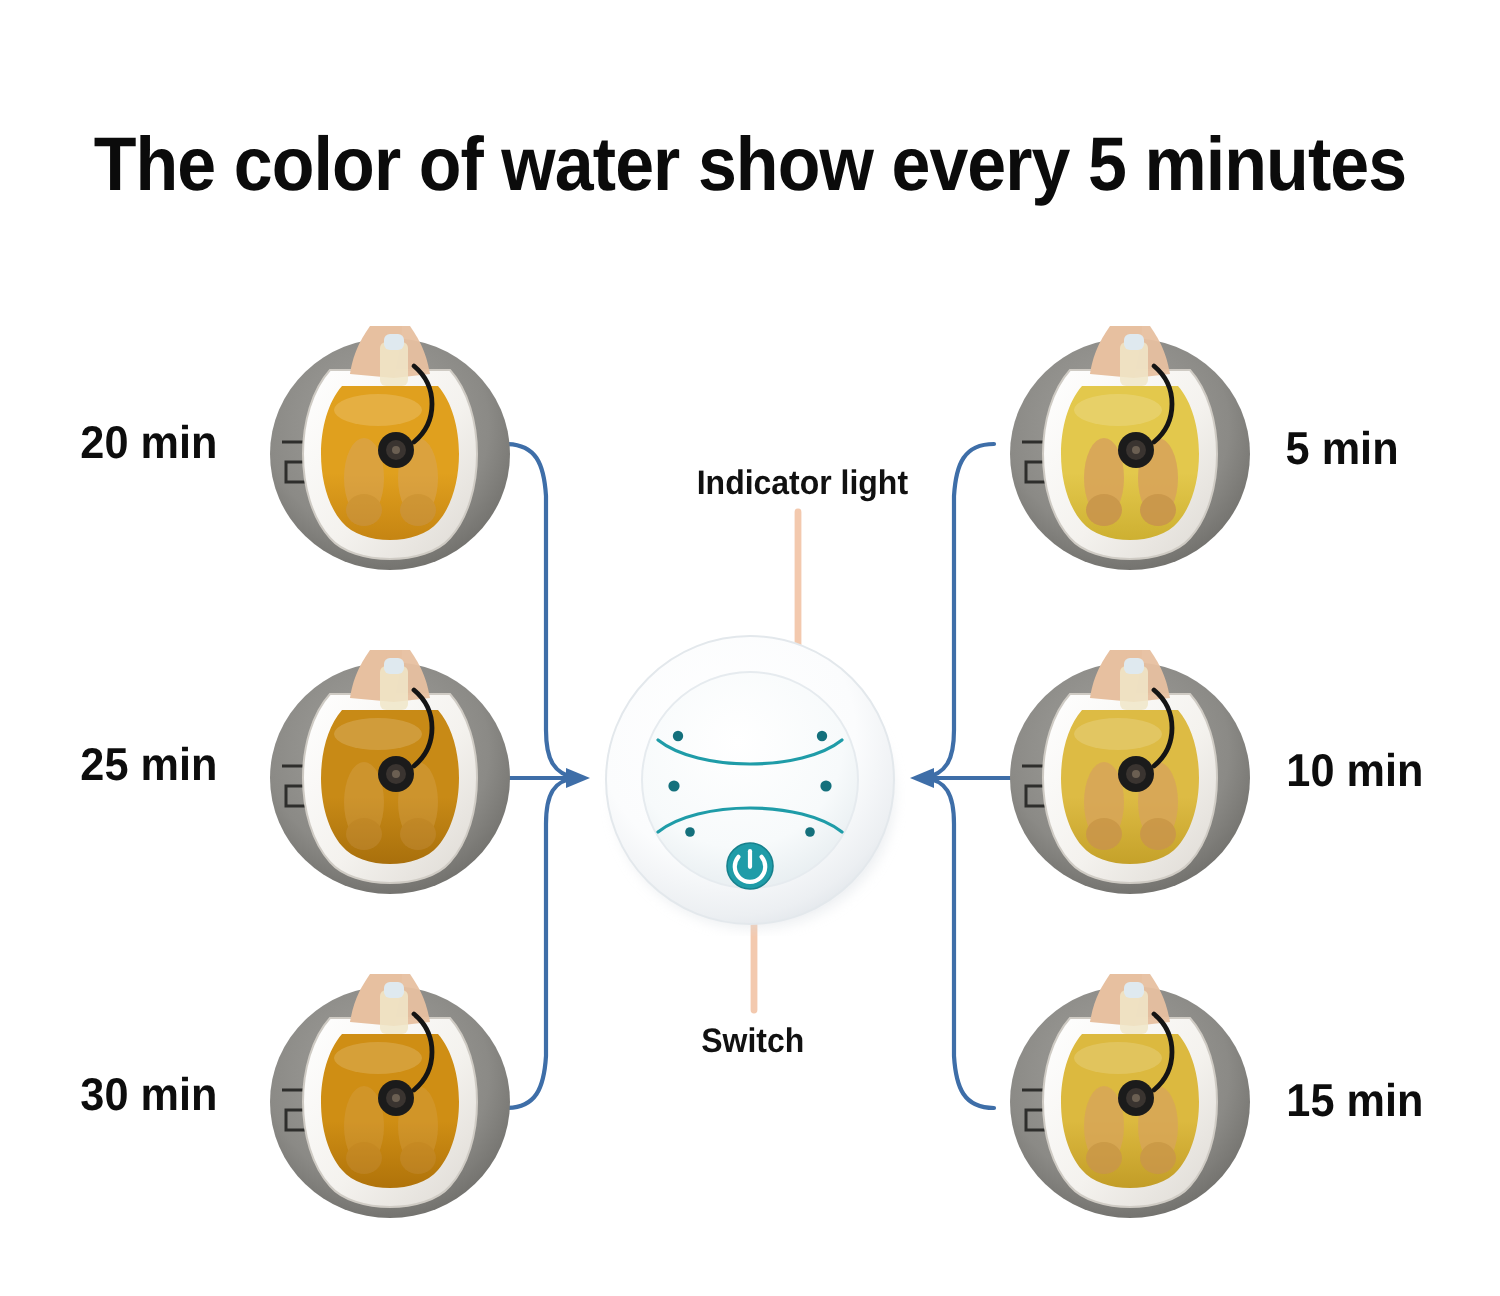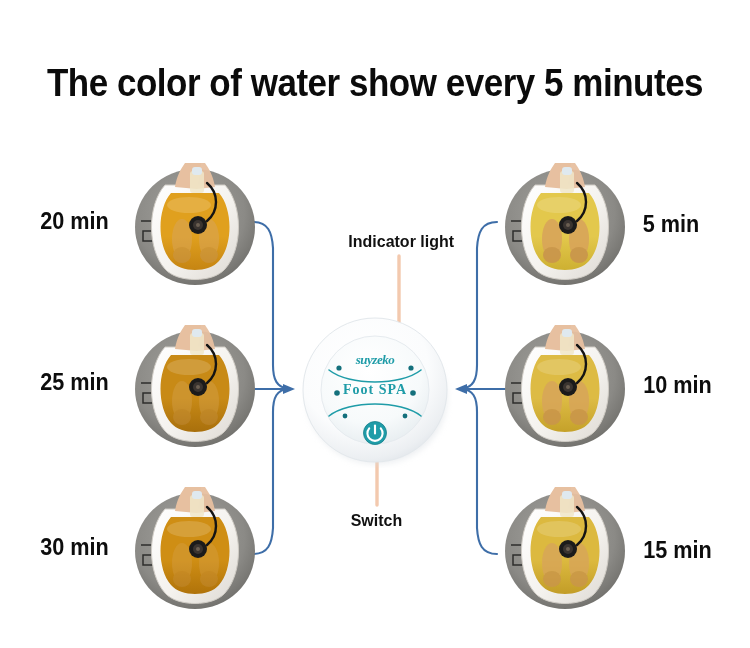--- a/index.html
+++ b/index.html
@@ -527,17 +527,15 @@
       <circle cx="116" cy="81" r="2.8" fill="#14707c"></circle>
       <circle cx="48" cy="104" r="2.4" fill="#14707c"></circle>
       <circle cx="108" cy="104" r="2.4" fill="#14707c"></circle>
 
       <circle cx="78" cy="121" r="11.5" fill="#1f9ca8"></circle>
       <circle cx="78" cy="121" r="11.5" fill="none" stroke="#16808c" stroke-width="0.8"></circle>
       <path d="M72.2 116.4 A 7.6 7.6 0 1 0 83.8 116.4" fill="none" stroke="#ffffff" stroke-width="2.1" stroke-linecap="round"></path>
       <line x1="78" y1="113.6" x2="78" y2="121.4" stroke="#ffffff" stroke-width="2.1" stroke-linecap="round"></line>
     </svg>
 
-    <div class="logo-text" style="top:40px;">suyzeko</div>
-    <div class="brand-text" style="top:70px;">Foot SPA</div>
   </div>
 
 </div>
 
 </body></html>

